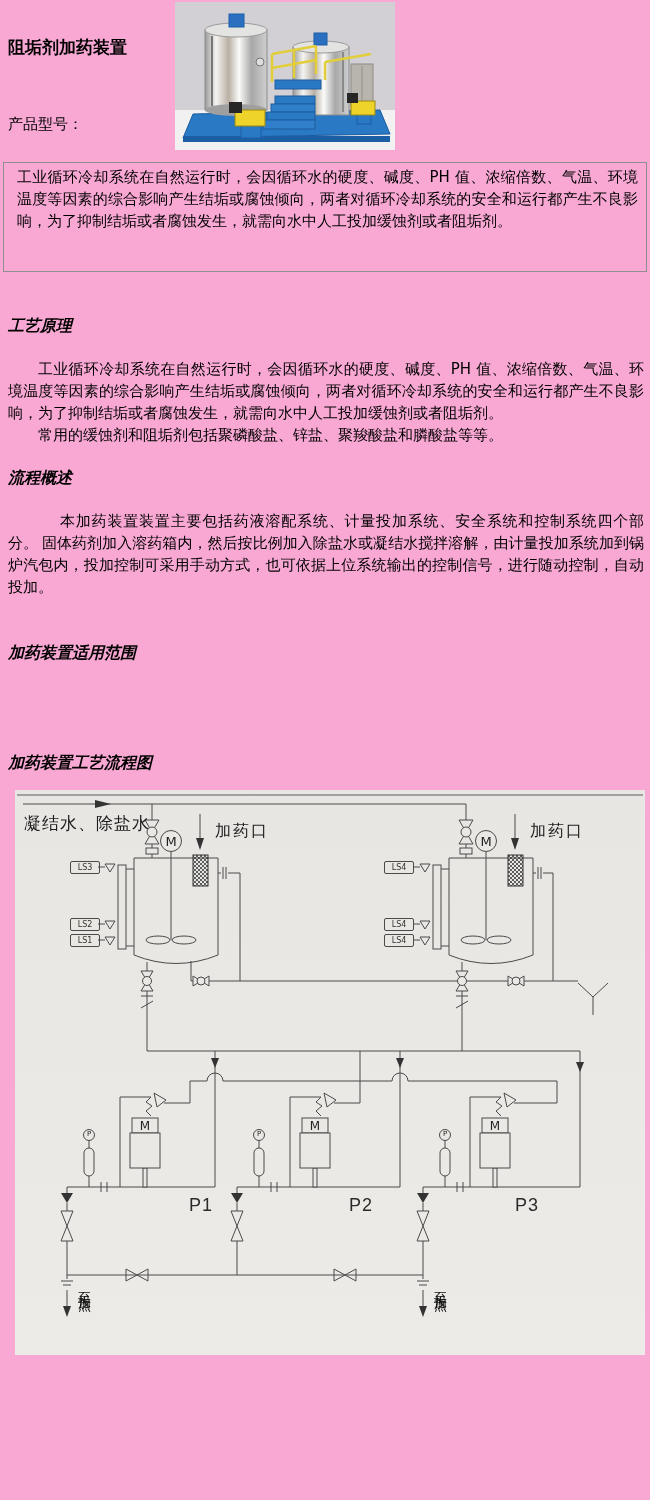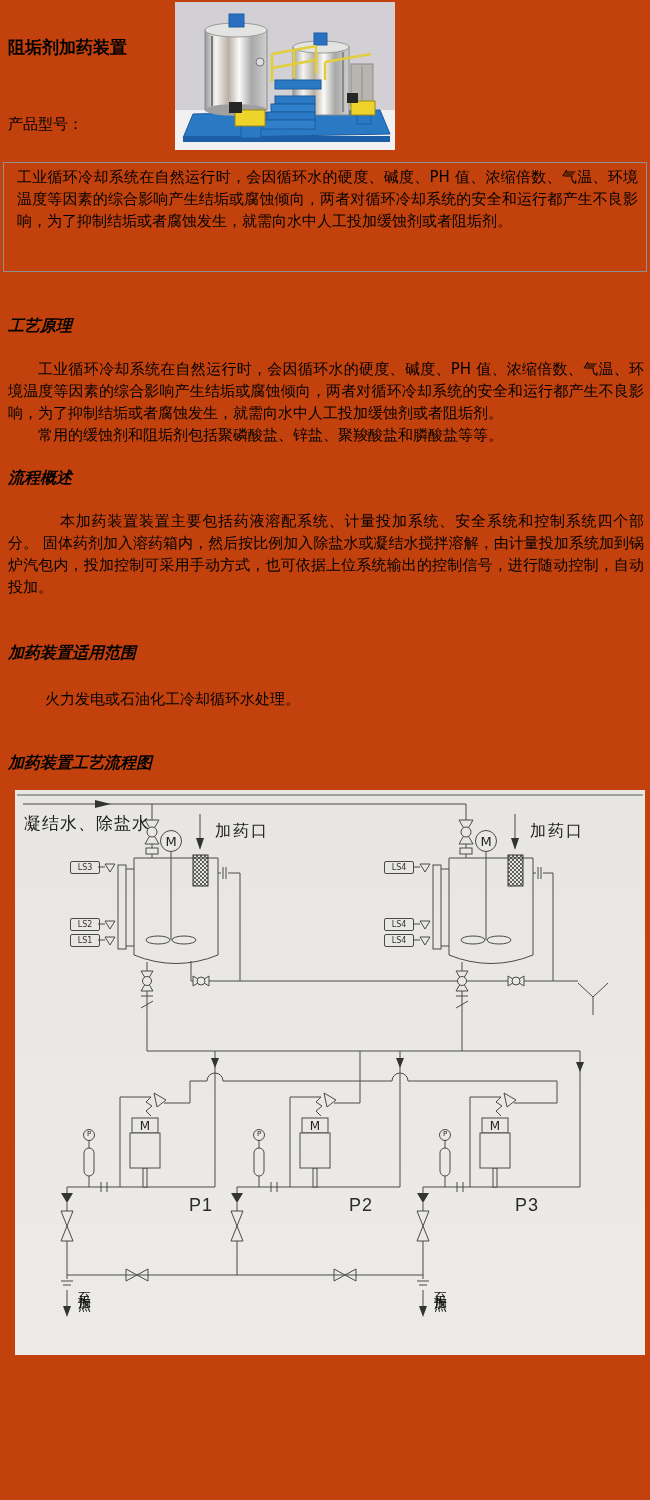--- a/index.html
+++ b/index.html
@@ -1,25 +1,25 @@
 <!DOCTYPE html>
 <html><head>
 <meta charset="utf-8">
 <style>
   html,body{margin:0;padding:0;background:#fff;}
-  #page{position:relative;width:650px;height:1500px;background:#c2410c;overflow:hidden;
+  #page{position:relative;width:650px;height:1500px;background:#f9a8d4;overflow:hidden;
         font-family:"DejaVu Sans",sans-serif;color:#000;}
   .abs{position:absolute;}
   .title{font-size:17px;font-weight:bold;}
   .model{font-size:15px;}
   .heading{font-size:16px;font-weight:bold;font-style:italic;}
   .para p{margin:0;font-size:15px;line-height:22px;text-align:justify;}
   .para{width:636px;}
   .indent2{text-indent:30px;}
-  .indent35{text-indent:52px;}
+  .indent35{text-indent:52px;font-family:Liberation Serif, serif;}
   .indent25{text-indent:37px;}
   
   .ftable{display:flex;width:644px;min-height:110px;border:1px solid #8f8f8f;box-sizing:border-box;}
   .ftable .hcell{width:50px;border-right:1px solid #8f8f8f;display:flex;align-items:center;
                  justify-content:center;text-align:center;font-size:15px;line-height:22px;padding:2px;}
   .ftable .vcell{flex:1;padding:3px 8px 3px 13px;font-size:15px;line-height:22px;text-align:justify;}
   
   .photo{width:220px;height:148px;}
   
   .diagram{width:630px;height:565px;background:linear-gradient(180deg,#e7e6e2 0%,#eaE9e5 60%,#ecebe7 100%);
@@ -117,23 +117,20 @@
     <p class="indent2">工业循环冷却系统在自然运行时，会因循环水的硬度、碱度、PH 值、浓缩倍数、气温、环境温度等因素的综合影响产生结垢或腐蚀倾向，两者对循环冷却系统的安全和运行都产生不良影响，为了抑制结垢或者腐蚀发生，就需向水中人工投加缓蚀剂或者阻垢剂。</p>
     <p class="indent2">常用的缓蚀剂和阻垢剂包括聚磷酸盐、锌盐、聚羧酸盐和膦酸盐等等。</p>
   </div>
 
   <div class="abs heading" style="left:8px;top:468px;">流程概述</div>
   <div class="abs para" style="left:8px;top:510px;">
     <p class="indent35">本加药装置装置主要包括药液溶配系统、计量投加系统、安全系统和控制系统四个部分。 固体药剂加入溶药箱内，然后按比例加入除盐水或凝结水搅拌溶解，由计量投加系统加到锅炉汽包内，投加控制可采用手动方式，也可依据上位系统输出的控制信号，进行随动控制，自动投加。</p>
   </div>
 
   <div class="abs heading" style="left:8px;top:643px;">加药装置适用范围</div>
-  <div class="abs para" style="left:8px;top:688px;">
-    <p class="indent25">火力发电或石油化工冷却循环水处理。</p>
-  </div>
 
   <div class="abs heading" style="left:8px;top:753px;">加药装置工艺流程图</div>
 
   <div class="abs diagram" style="left:15px;top:790px;">
     <svg width="630" height="565" viewBox="0 0 630 565">
       <defs>
         <pattern id="hatch" width="4" height="4" patternUnits="userSpaceOnUse">
           <path d="M0,4 L4,0 M0,0 L4,4" stroke="#3a3a3a" stroke-width="0.8"></path>
         </pattern>
       </defs>

